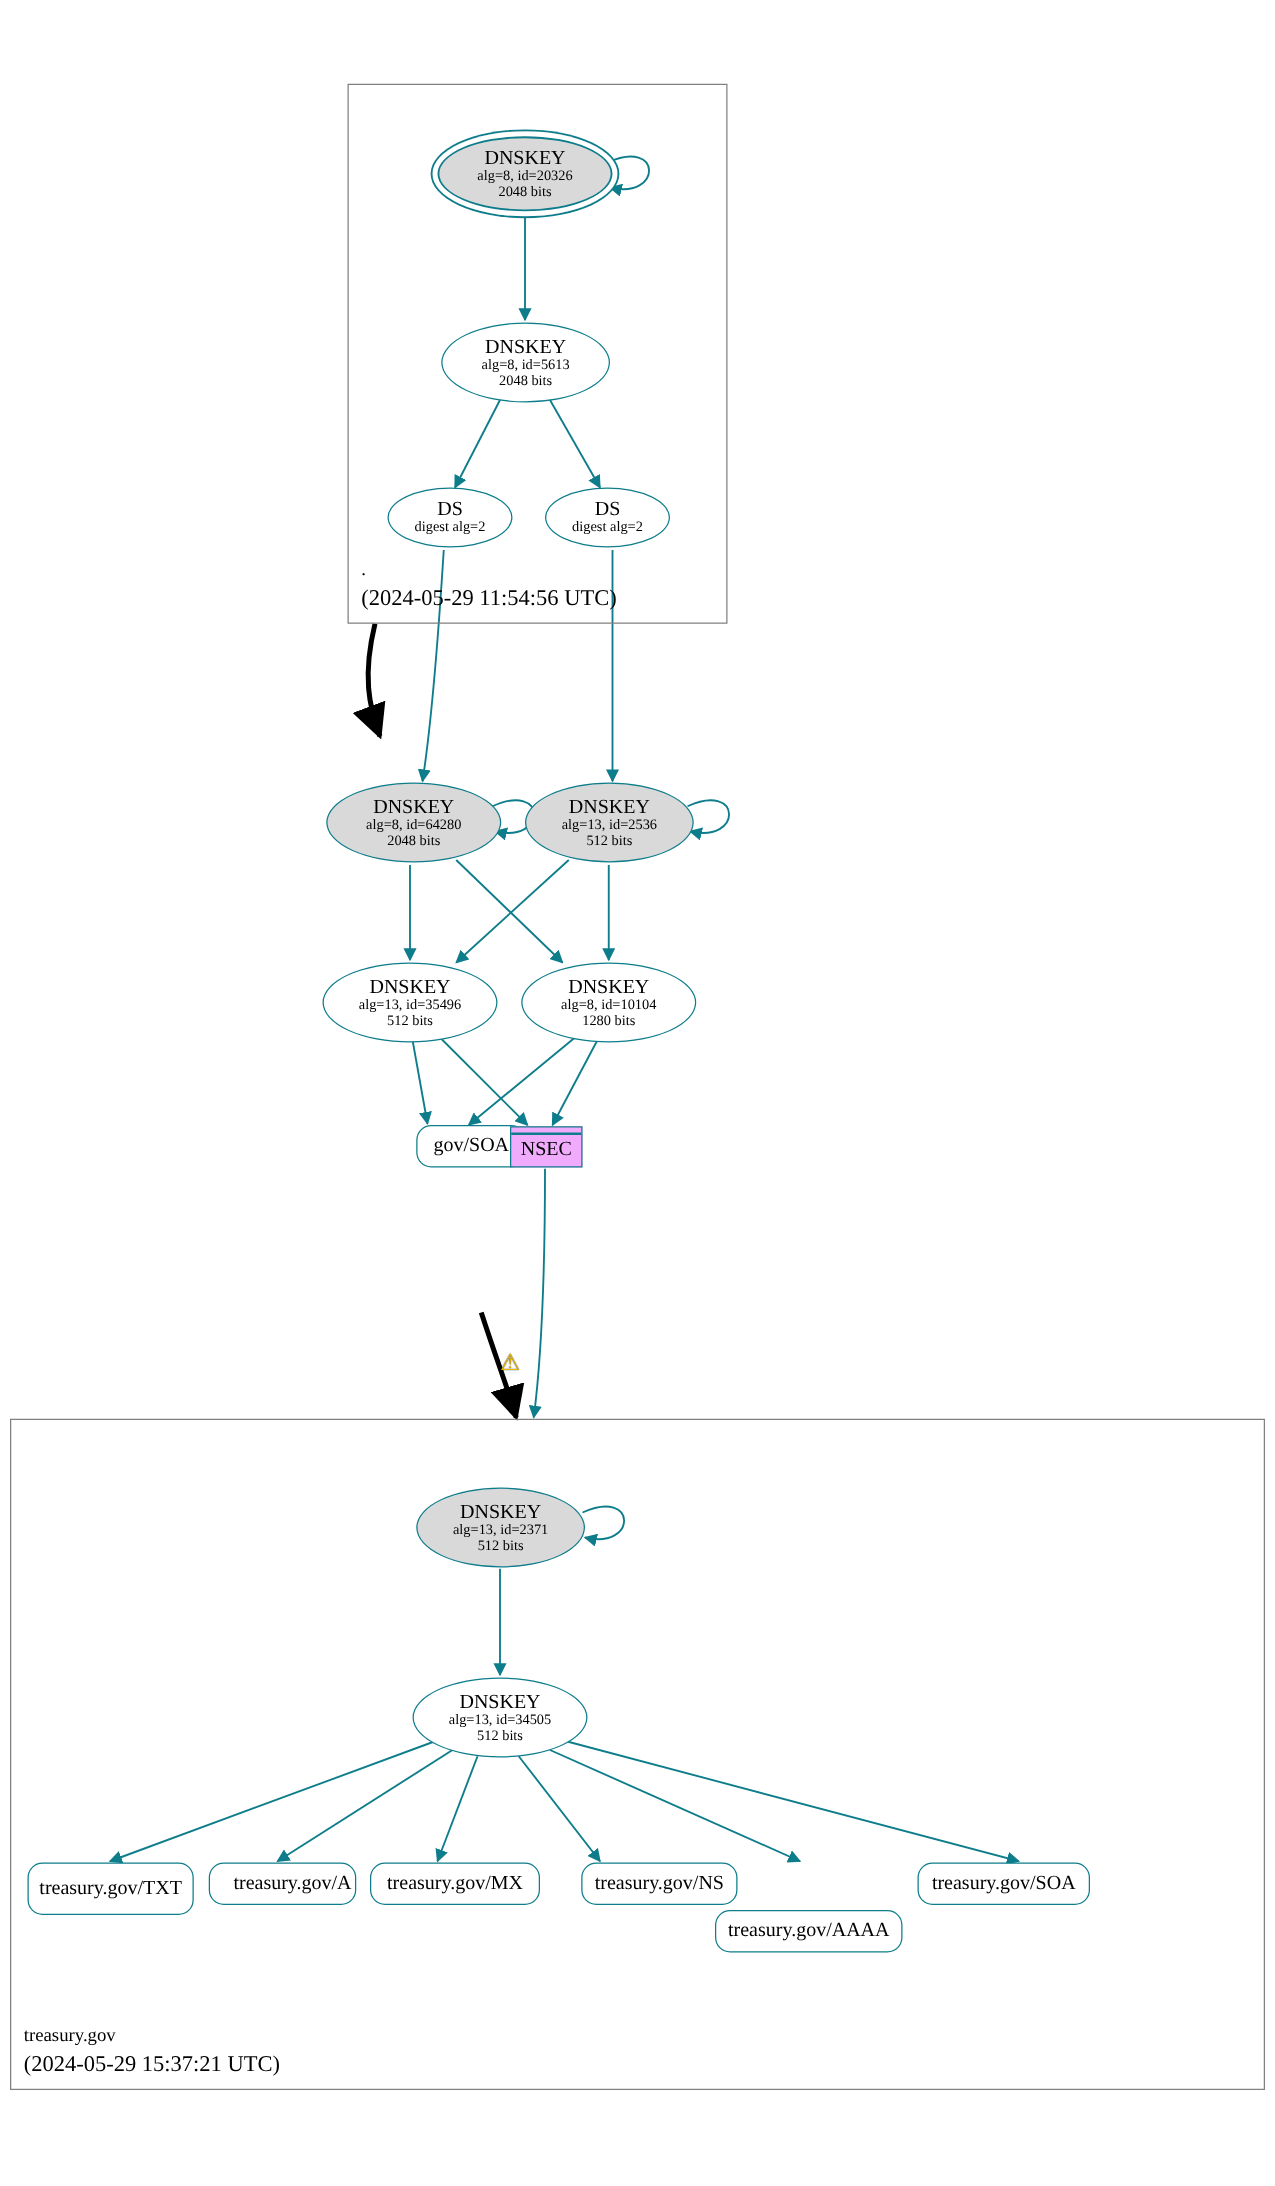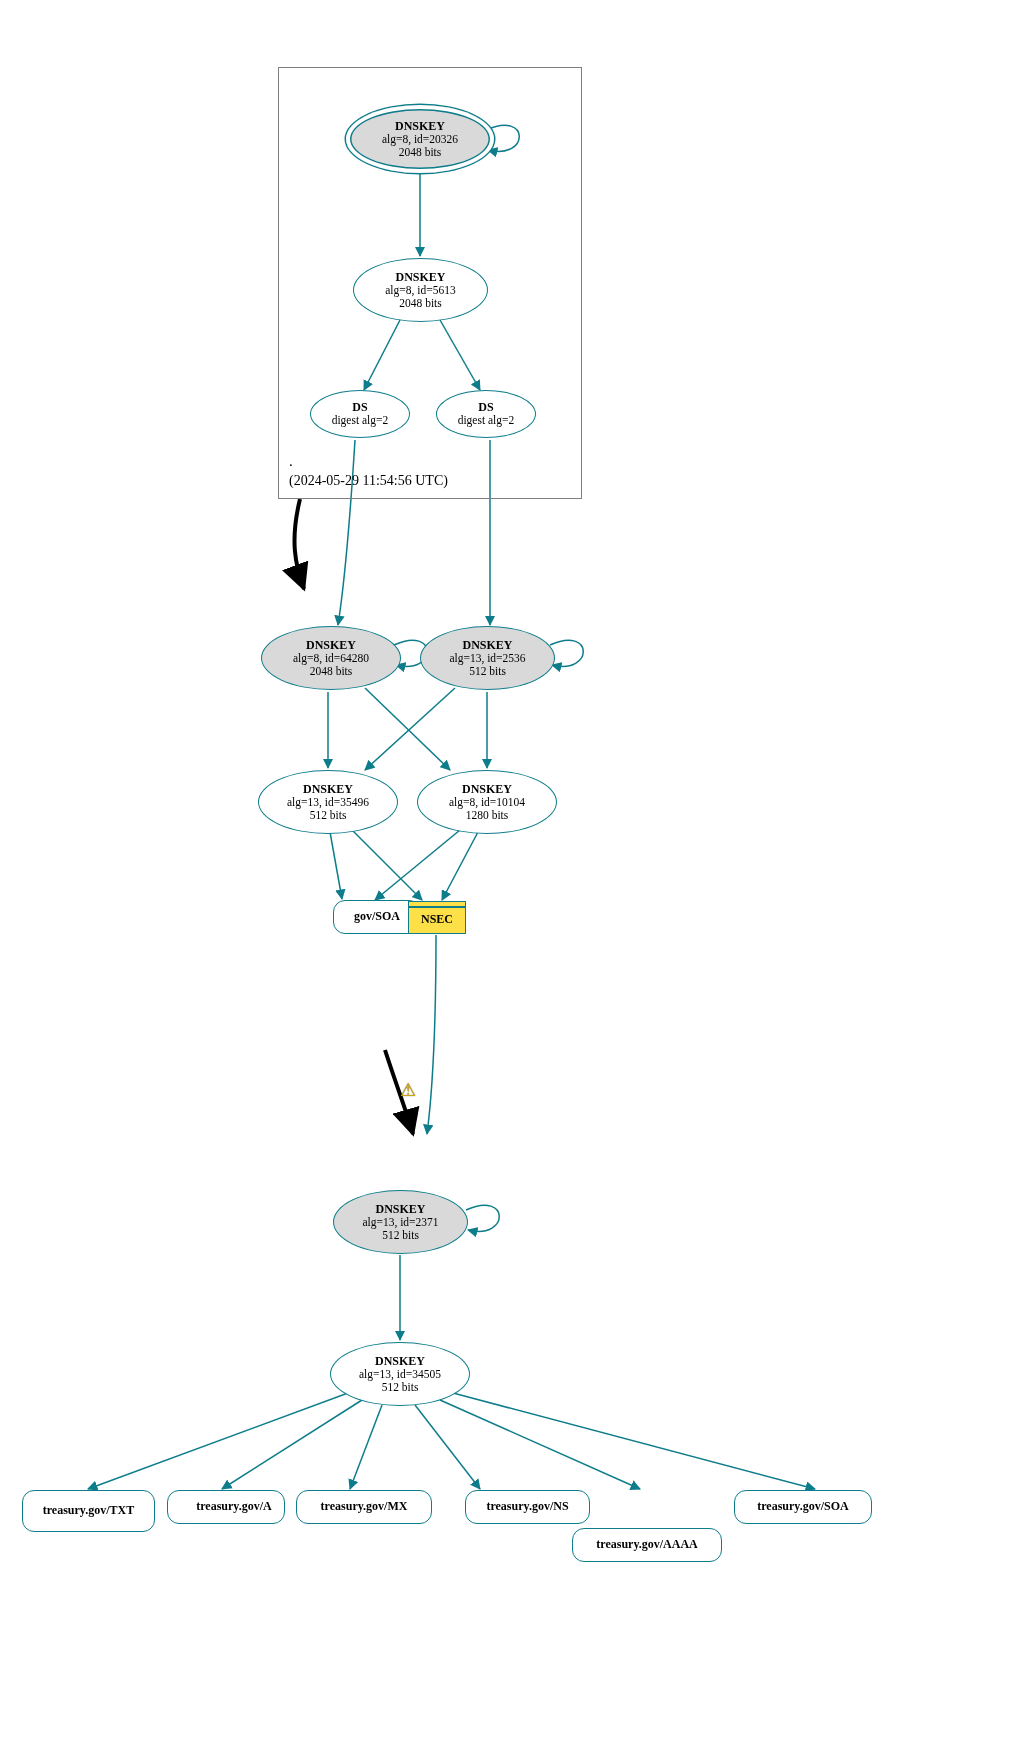--- a/index.html
+++ b/index.html
@@ -29,36 +29,35 @@
     left: 10px;
     bottom: 8px;
     font-size: 14px;
     line-height: 1.3;
     color: #000;
   }
   .zone-label .name {
     font-size: 15px;
   }
   .zone-label .ts {
-    font-size: 14px;
+    font-size: 18px;
   }
   .node {
     position: absolute;
     display: flex;
     flex-direction: column;
     align-items: center;
     justify-content: center;
     box-sizing: border-box;
     font-size: 15px;
     line-height: 1.1;
     text-align: center;
   }
   .node .title {
-    font-size: 12px;
-    font-weight: bold;
+    font-size: 16px;
   }
   .node .sub {
     font-size: 11.5px;
   }
   .ellipse {
     border-radius: 50%;
   }
   .rrect {
     border-radius: 12px;
   }
@@ -72,21 +71,21 @@
   .grey-fill {
     background: #d9d9d9;
   }
   .white-fill {
     background: #ffffff;
   }
   
   .nsec-box {
     position: relative;
     border: 1.5px solid #0e7d8b;
-    background: #fde047;
+    background: #f0abfc;
   }
   .nsec-box::before {
     content: "";
     position: absolute;
     top: 4px;
     left: 0;
     right: 0;
     height: 1.5px;
     background: #0e7d8b;
   }
@@ -166,20 +165,26 @@
   </svg>
 
   <div class="zone" style="left:278px; top:67px; width:304px; height:432px;">
     <div class="zone-label">
       <div class="name">.</div>
       <div class="ts">(2024-05-29 11:54:56 UTC)</div>
     </div>
   </div>
 
 
+  <div class="zone" style="left:8px; top:1135px; width:1004px; height:537px;">
+    <div class="zone-label">
+      <div class="name">treasury.gov</div>
+      <div class="ts">(2024-05-29 15:37:21 UTC)</div>
+    </div>
+  </div>
 
   <div class="node ellipse grey-fill double-border" style="left:346px; top:105px; width:148px; height:68px;">
     <div class="title">DNSKEY</div>
     <div class="sub">alg=8, id=20326</div>
     <div class="sub">2048 bits</div>
   </div>
 
   <div class="node ellipse white-fill teal-border" style="left:353px; top:258px; width:135px; height:64px;">
     <div class="title">DNSKEY</div>
     <div class="sub">alg=8, id=5613</div>

